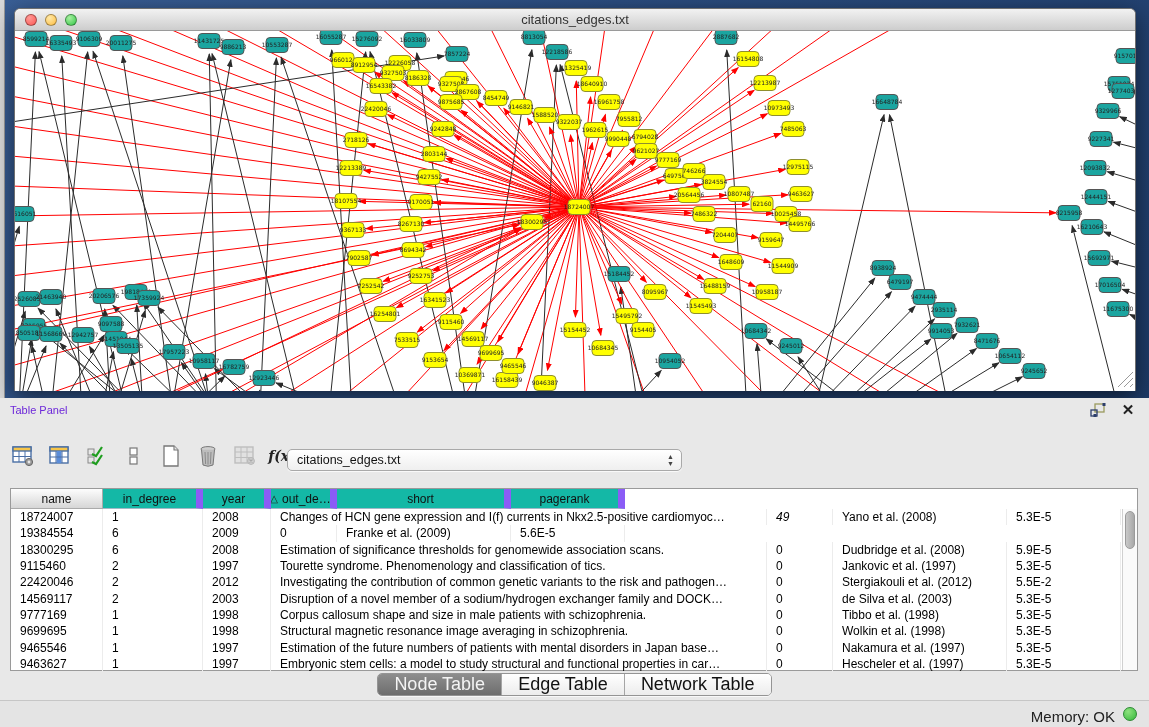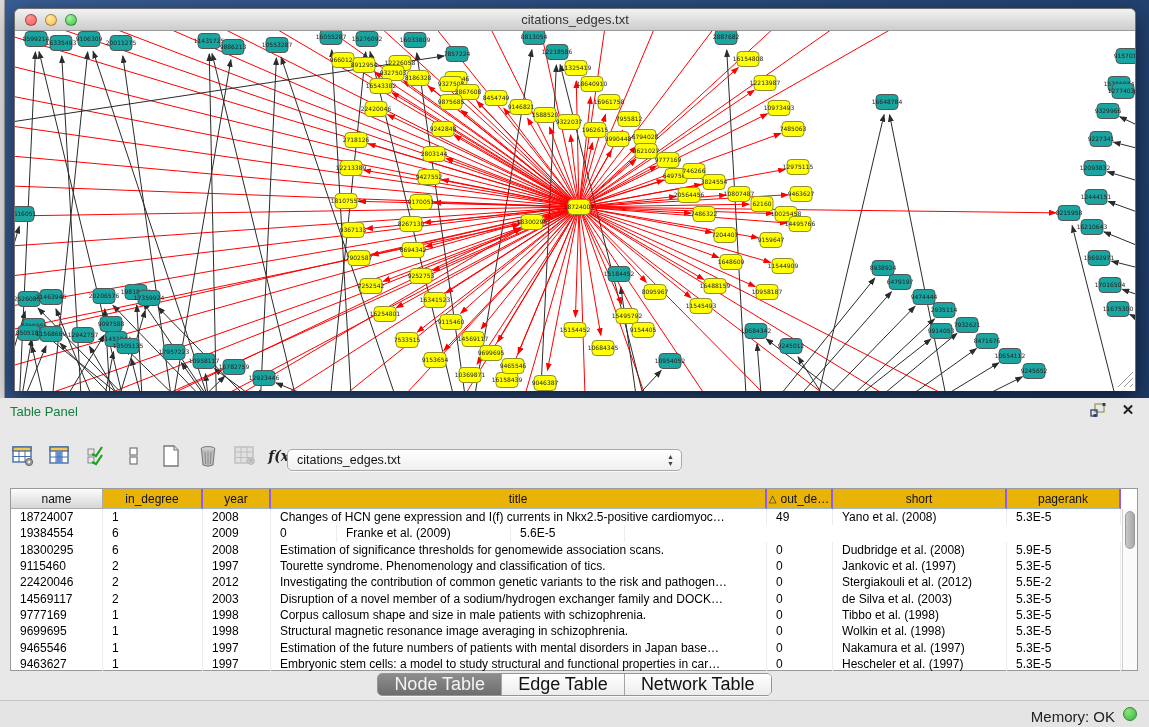--- a/index.html
+++ b/index.html
@@ -18,35 +18,35 @@
             border-radius:6px 6px 0 0;}
   .title-text{position:absolute;left:0;right:0;top:3px;text-align:center;font-size:13px;color:#333;}
   .lights{position:absolute;left:10px;top:5px;display:flex;gap:8px;}
   .light{width:12px;height:12px;border-radius:50%;border:1px solid rgba(0,0,0,.35);}
   .l-red{background:radial-gradient(circle at 35% 30%,#ff9a96,#fc5753);}
   .l-yel{background:radial-gradient(circle at 35% 30%,#ffe9a8,#fdbc40);}
   .l-grn{background:radial-gradient(circle at 35% 30%,#a8f0a0,#33c748);}
   .net-canvas{position:absolute;left:0;top:22px;width:1120px;height:360px;background:#fff;overflow:hidden;}
   
   .table-panel{position:absolute;left:0;top:398px;width:1149px;height:329px;background:#e8e8e8;}
-  .tp-title{position:absolute;left:10px;top:6px;font-size:13px;color:#15803d;}
+  .tp-title{position:absolute;left:10px;top:6px;font-size:11px;color:#6d28d9;}
   .tp-right{position:absolute;right:12px;top:4px;display:flex;gap:12px;align-items:center;}
   .tp-btn{width:18px;height:16px;display:flex;align-items:center;justify-content:center;cursor:default;}
   .close-x{font-size:15px;font-weight:bold;color:#222;line-height:14px;}
   .toolbar{position:absolute;left:10px;top:40px;height:36px;display:flex;align-items:center;gap:11px;}
   .tool{width:26px;height:26px;display:flex;align-items:center;justify-content:center;}
   .fx{font-family:"DejaVu Serif",serif;font-style:italic;font-size:14px;color:#222;font-weight:bold;}
   .combo{position:absolute;left:287px;top:51px;width:395px;height:22px;border:1px solid #a9a9a9;border-radius:5px;
          background:linear-gradient(#ffffff,#efefef);font-size:12.5px;color:#111;
          display:flex;align-items:center;padding-left:9px;box-shadow:0 1px 1px rgba(255,255,255,.8);}
   .combo .arrows{position:absolute;right:7px;top:3px;font-size:7px;color:#444;line-height:7px;text-align:center;}
   
   .tablewrap{position:absolute;left:10px;top:90px;width:1128px;height:183px;background:#fff;border:1px solid #9a9a9a;}
   .thead{position:absolute;left:0;top:0;height:20px;display:flex;align-items:center;}
-  .th{height:20px;background:#eab308;border-right:2px solid #8b5cf6;border-bottom:1px solid #9fb9c6;
+  .th{height:20px;background:#14b8a6;border-right:7px solid #8b5cf6;border-bottom:1px solid #9fb9c6;
       font-size:12px;color:#111;display:flex;align-items:center;justify-content:center;overflow:hidden;white-space:nowrap;}
   .th.gray{background:linear-gradient(#fdfdfd,#d6d6d6);border-right:1px solid #aaa;border-bottom:1px solid #aaa;}
   .sortglyph{font-size:10px;margin-right:4px;color:#222;}
   .tbody{position:absolute;left:0;top:20px;}
   .tr{display:flex;height:16.3px;}
   .td{font-size:12px;color:#000;white-space:nowrap;overflow:hidden;padding-left:9px;
       border-right:1px solid #ececec;display:flex;align-items:center;}
   .vscroll{position:absolute;right:0;top:20px;width:15px;height:161px;background:#fafafa;border-left:1px solid #d0d0d0;}
   .vthumb{position:absolute;left:2px;top:2px;width:10px;height:38px;border-radius:5px;
           background:linear-gradient(90deg,#c9c9c9,#a8a8a8);border:1px solid #9a9a9a;}
@@ -657,41 +657,38 @@
       <div class="thead" id="thead">
           <div class="th gray" style="width: 92px;">
             <span>name</span>
           </div>
           <div class="th" style="width: 100px;">
             <span>in_degree</span>
           </div>
           <div class="th" style="width: 68px;">
             <span>year</span>
           </div>
-          <div class="th" style="width: 496px;">
-            <span>title</span>
-          </div>
           <div class="th" style="width: 66px;">
             <span class="sortglyph">△</span>
             <span>out_de…</span>
           </div>
           <div class="th" style="width: 174px;">
             <span>short</span>
           </div>
           <div class="th" style="width: 114px;">
             <span>pagerank</span>
           </div>
         </div>
       <div class="tbody" id="tbody">
           <div class="tr">
             <div class="td" style="width: 92px;">18724007</div>
             <div class="td" style="width: 100px;">1</div>
             <div class="td" style="width: 68px;">2008</div>
             <div class="td" style="width: 496px;">Changes of HCN gene expression and I(f) currents in Nkx2.5-positive cardiomyoc…</div>
-            <div class="td" style="width: 66px;">49</div>
+            <div class="td" style="width: 66px; font-style: italic;">49</div>
             <div class="td" style="width: 174px;">Yano et al. (2008)</div>
             <div class="td" style="width: 114px;">5.3E-5</div>
           </div>
           <div class="tr">
             <div class="td" style="width: 92px;">19384554</div>
             <div class="td" style="width: 100px;">6</div>
             <div class="td" style="width: 68px;">2009</div>
             <div class="td" style="width: 66px;">0</div>
             <div class="td" style="width: 174px;">Franke et al. (2009)</div>
             <div class="td" style="width: 114px;">5.6E-5</div>

